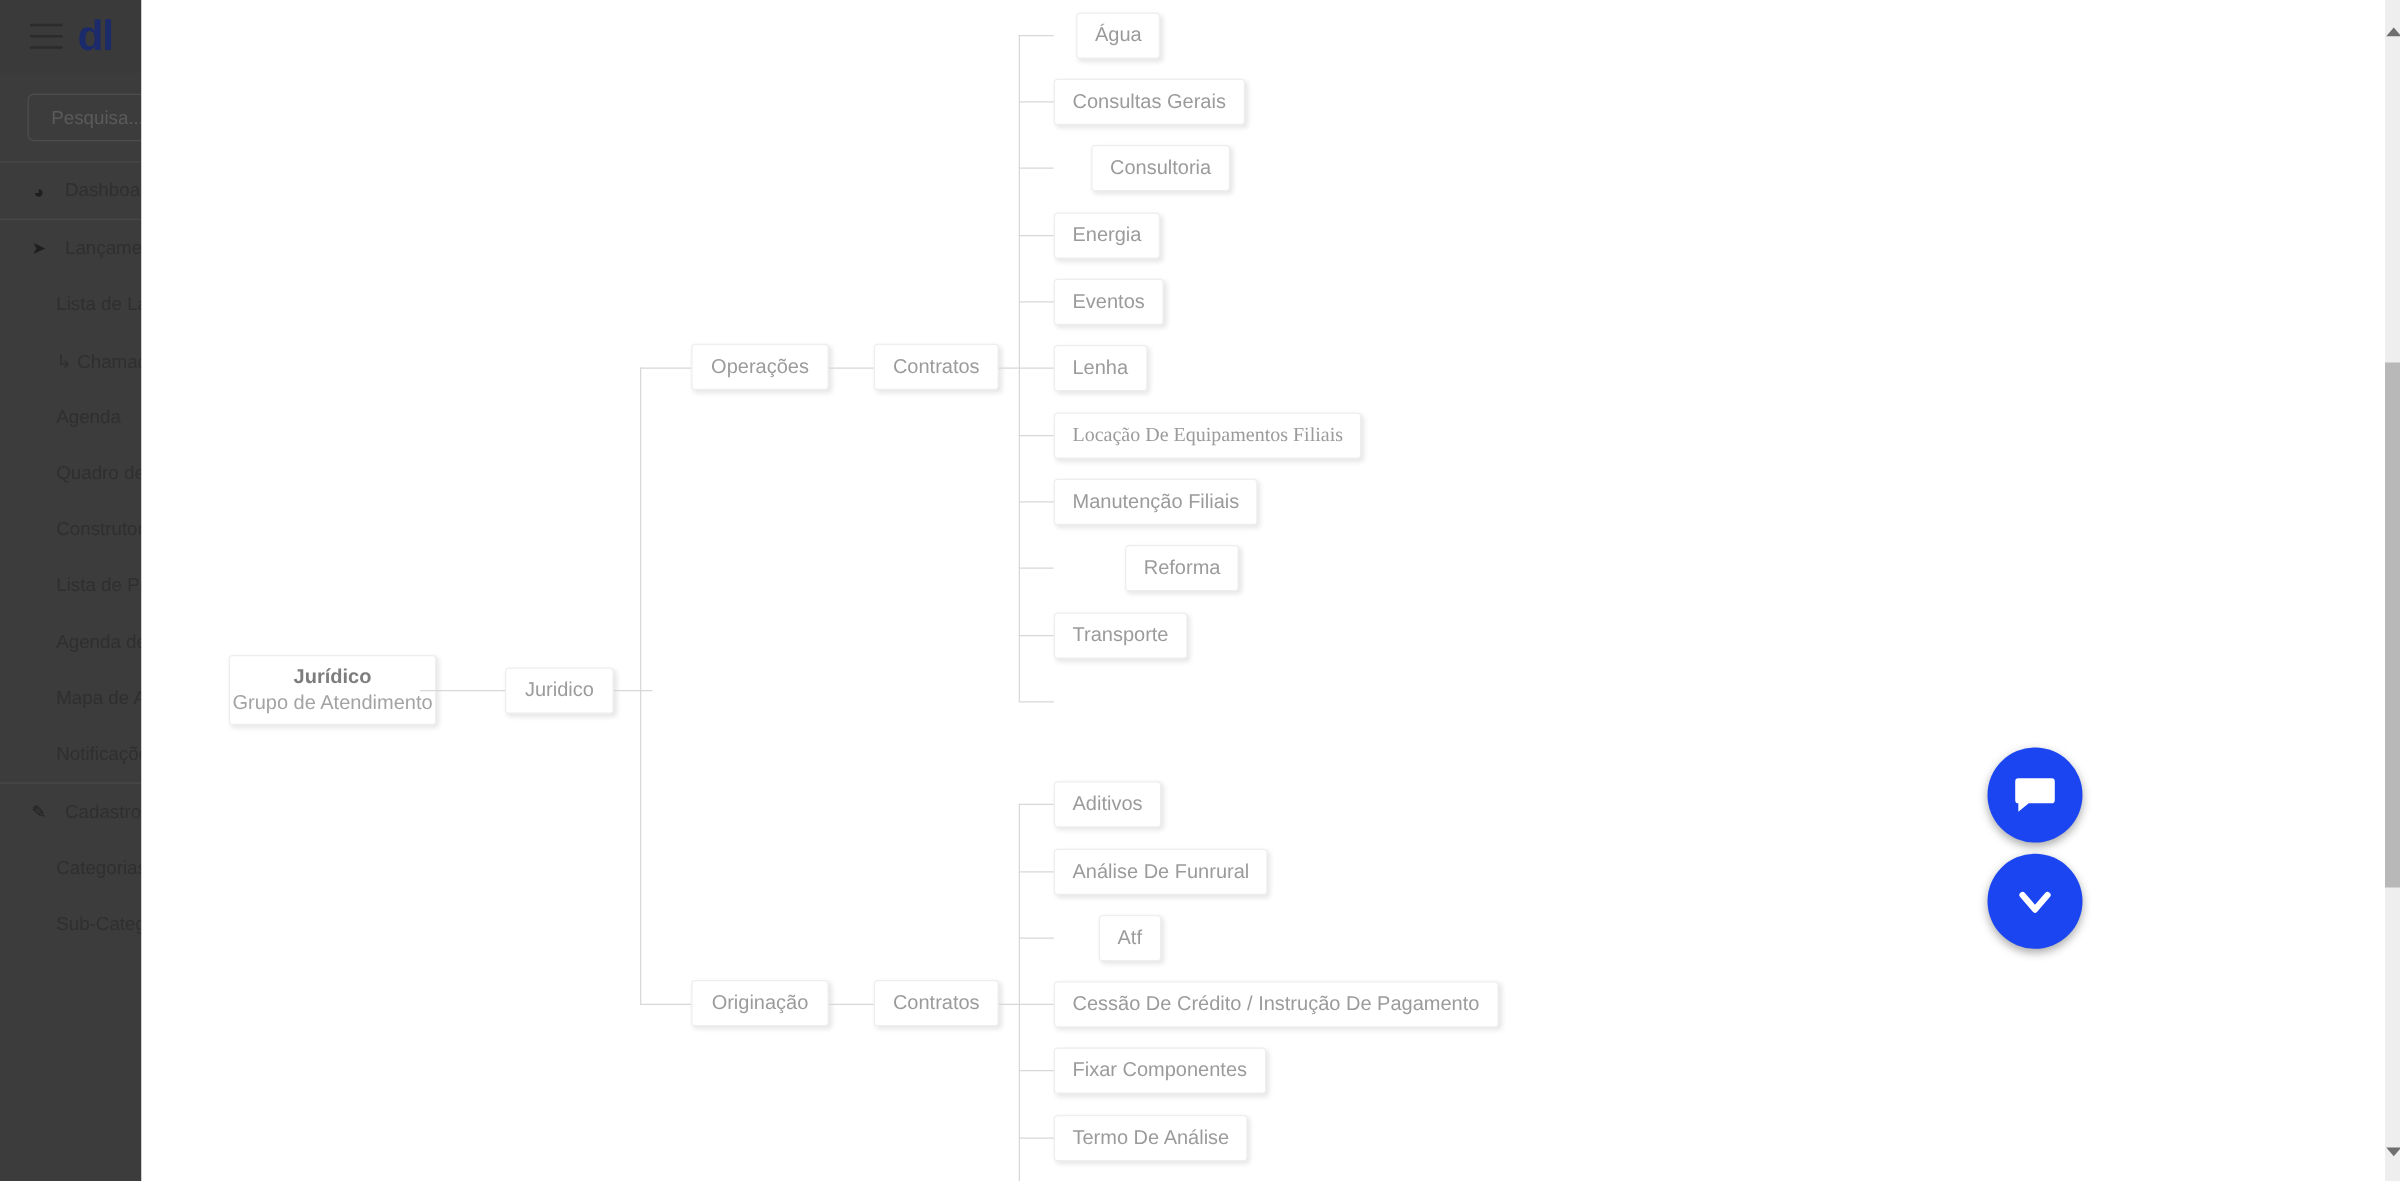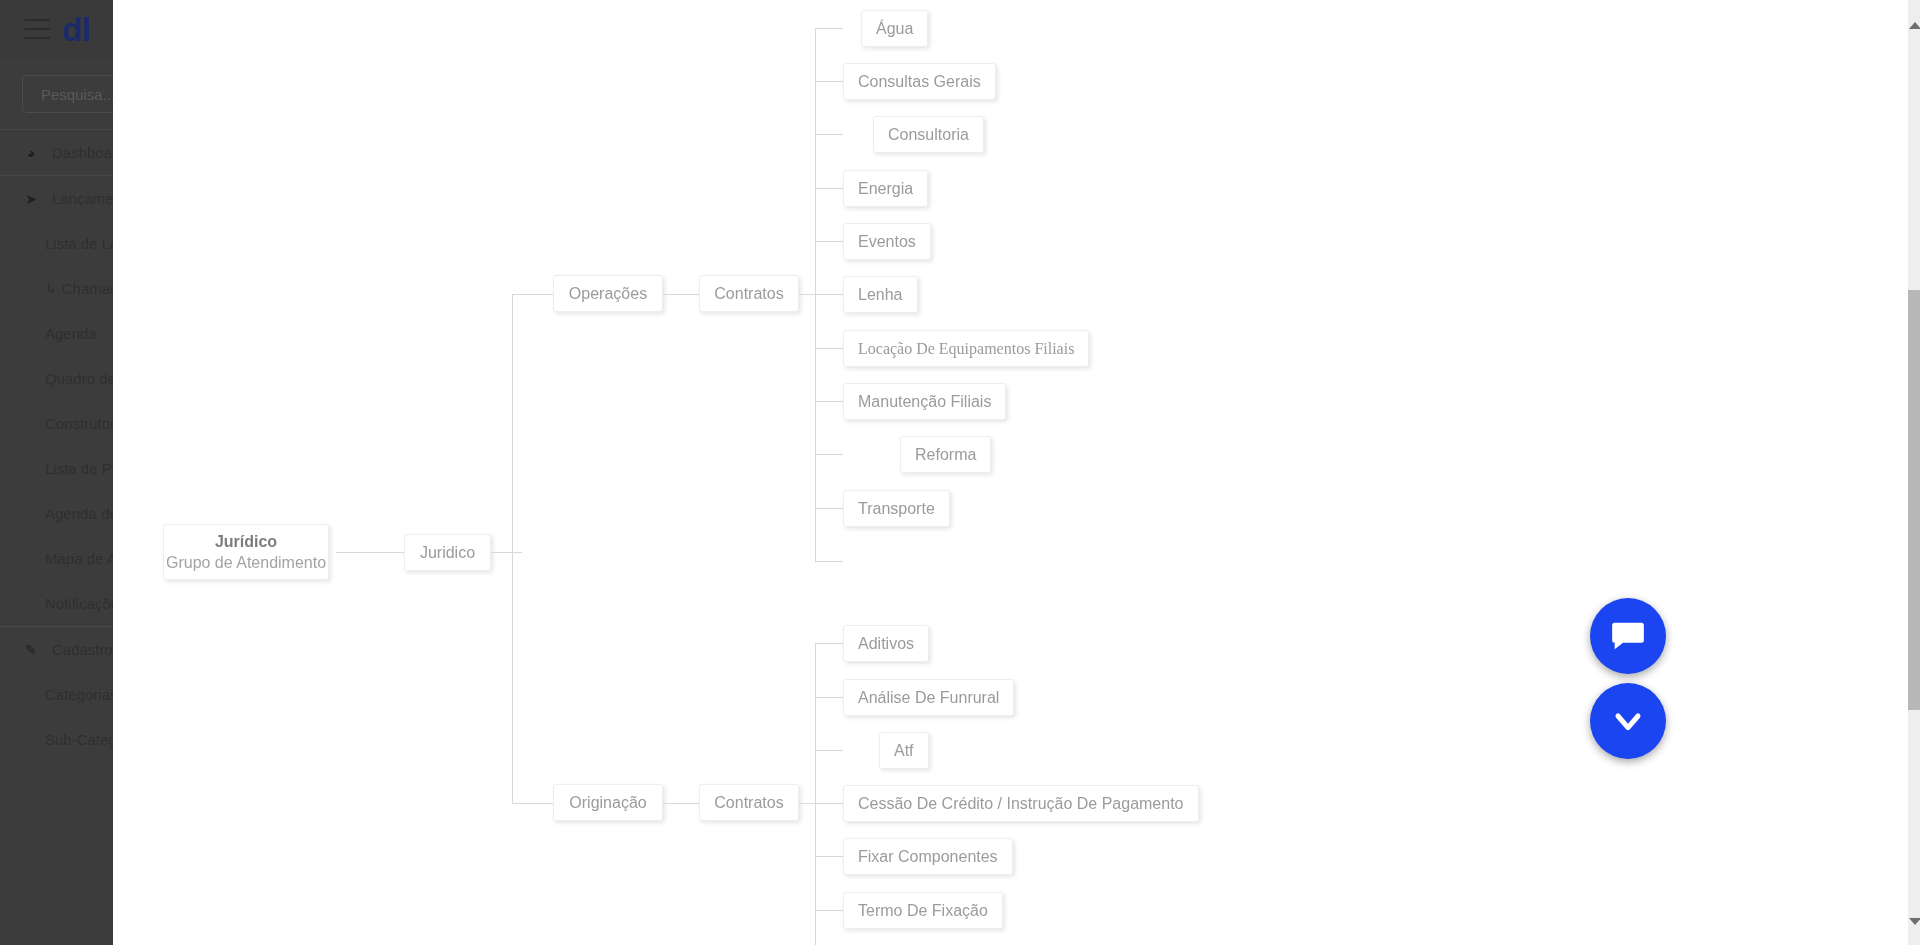--- a/index.html
+++ b/index.html
@@ -227,21 +227,21 @@
   <div class="bg-row" style="top:882px;"></div>
 
   <div id="bg-scrollbar"></div>
   <div id="bg-scrollbar-thumb"></div>
   <div id="bg-scroll-up"></div>
   <div id="bg-scroll-down"></div>
 </div>
 
 <div id="tree-panel">
 
-  <div class="node root" style="left:50px;top:524px;width:166px;align-items:center;">
+  <div class="node root" style="left:70px;top:524px;width:166px;align-items:center;">
     <span class="root-title">Jurídico</span>
     <span class="root-sub">Grupo de Atendimento</span>
   </div>
 
   <div class="hline" style="left:223px;top:552px;width:68px;"></div>
 
   <div class="node level1" style="left:291px;top:534px;width:87px;">
     <span>Juridico</span>
   </div>
 
@@ -347,21 +347,21 @@
       <span>Cessão De Crédito / Instrução De Pagamento</span>
     </div>
 
   <div class="hline" style="left:702px;top:856px;width:28px;"></div>
   <div class="node" style="left:730px;top:838px;">
       <span>Fixar Componentes</span>
     </div>
 
   <div class="hline" style="left:702px;top:910px;width:28px;"></div>
   <div class="node" style="left:730px;top:892px;">
-      <span>Termo De Fixação</span>
+      <span>Termo De Análise</span>
     </div>
 
   <div class="fab" id="fab-chat">
     <svg width="40" height="40" viewBox="0 0 24 24">
       <path d="M4 4h16a1.5 1.5 0 0 1 1.5 1.5v9A1.5 1.5 0 0 1 20 16H9l-5 4v-4H4a1.5 1.5 0 0 1-1.5-1.5v-9A1.5 1.5 0 0 1 4 4z" fill="#ffffff"></path>
     </svg>
   </div>
   <div class="fab" id="fab-collapse">
     <svg width="40" height="40" viewBox="0 0 24 24" fill="none" stroke="#ffffff" stroke-width="3" stroke-linecap="round" stroke-linejoin="round">
       <path d="M6 9l6 7 6-7"></path>

